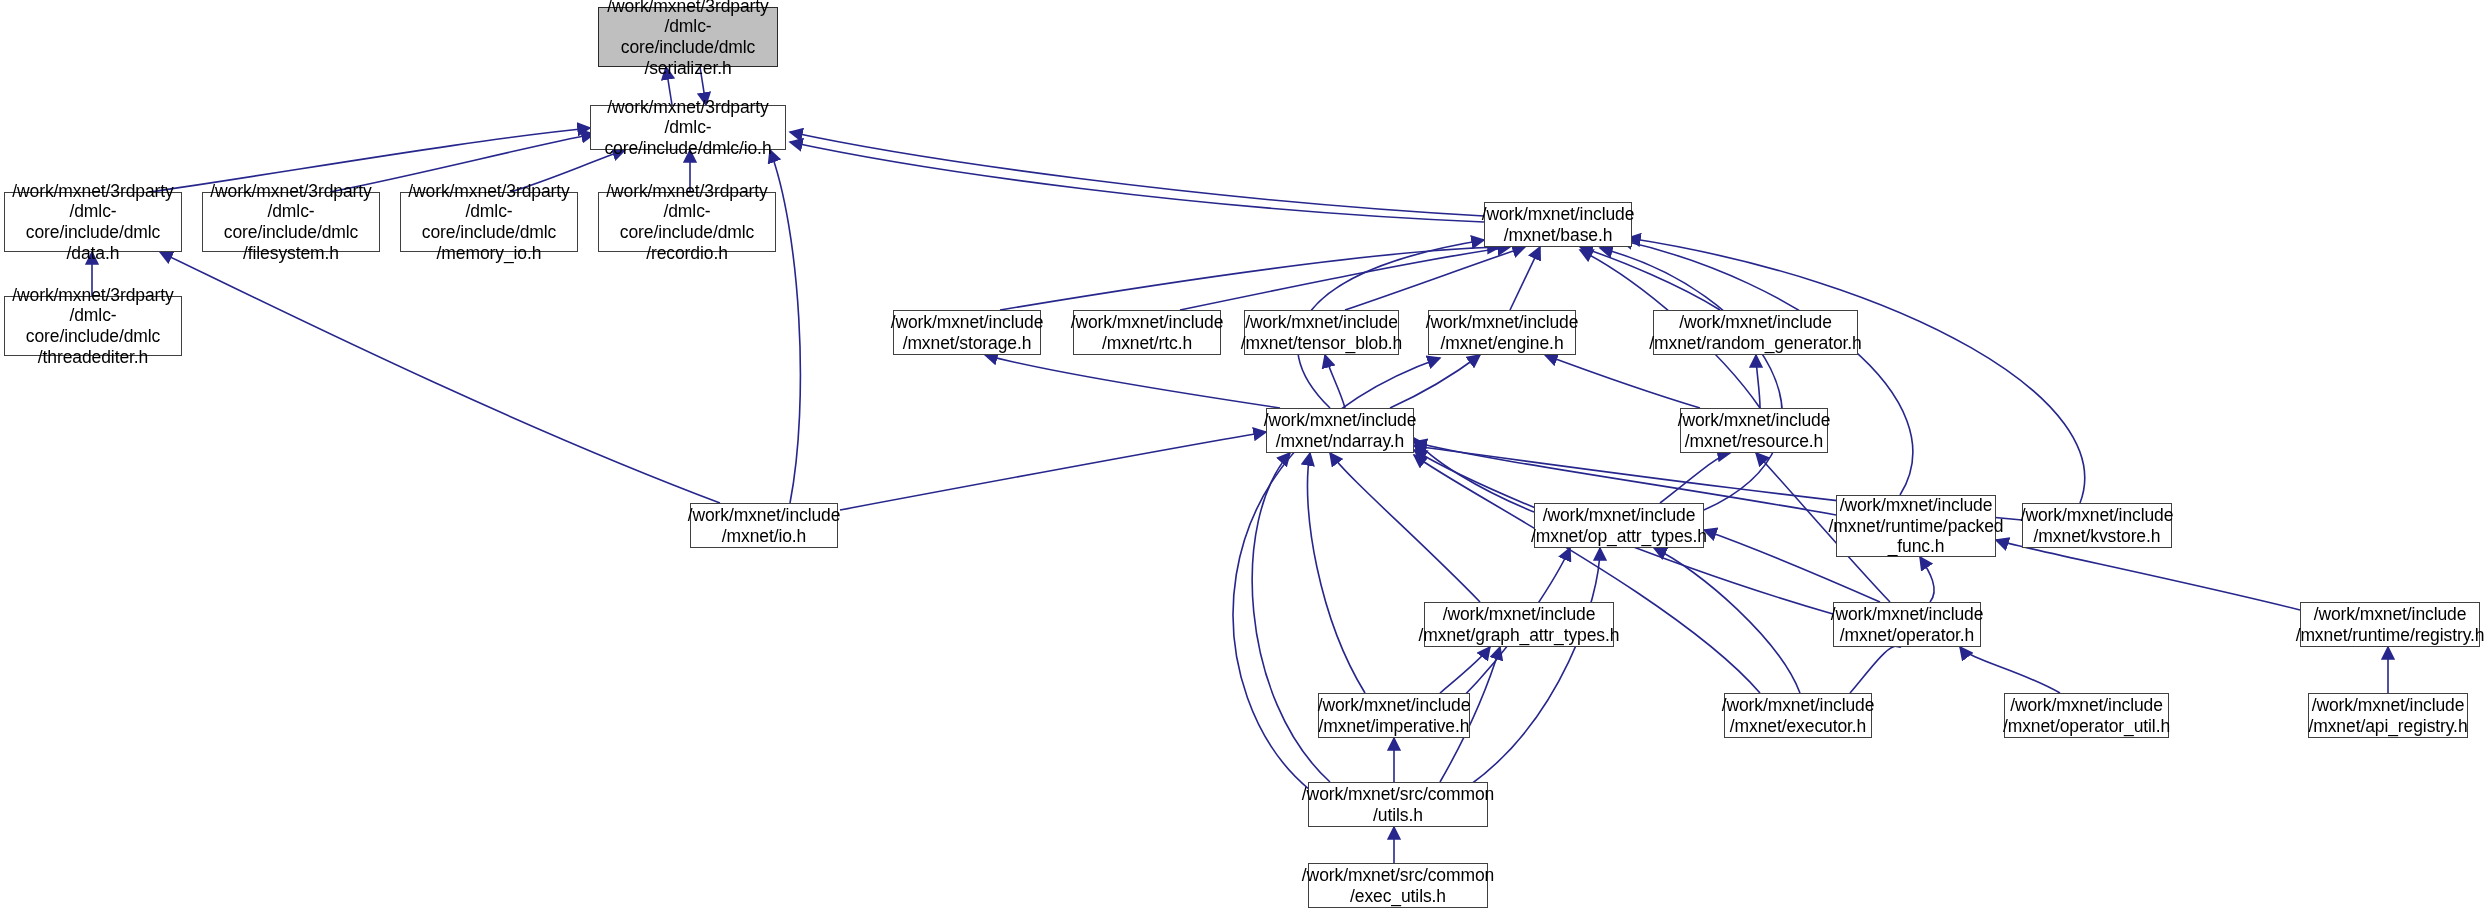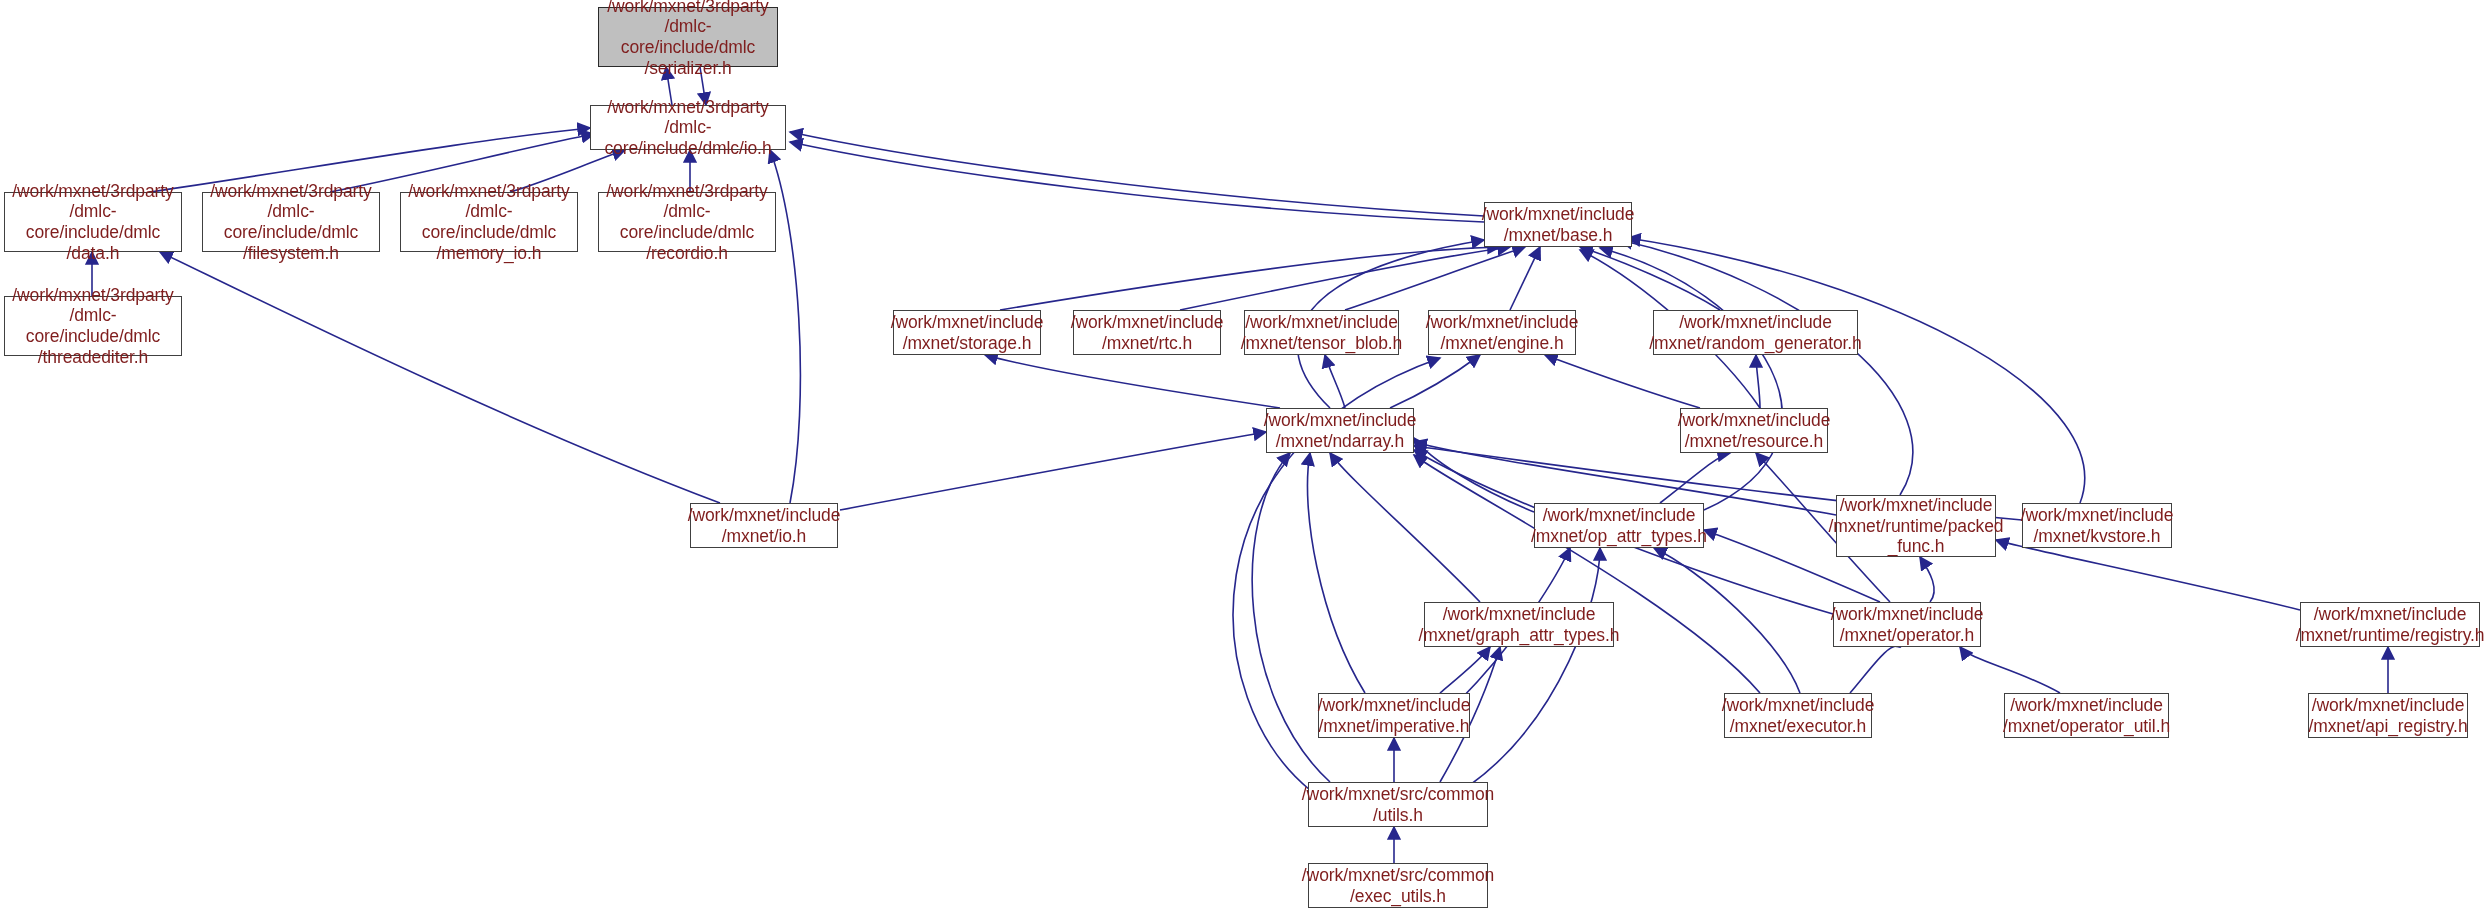--- a/index.html
+++ b/index.html
@@ -22,21 +22,21 @@
     top: 0;
     width: 2488px;
     height: 915px;
     pointer-events: none;
   }
   .node {
     position: absolute;
     box-sizing: border-box;
     border: 1.6px solid #404040;
     background: #ffffff;
-    color: #7f1d1d;
+    color: #000000;
     display: flex;
     align-items: center;
     justify-content: center;
     text-align: center;
     font-size: 17.5px;
     line-height: 1.18;
     letter-spacing: -0.1px;
     white-space: pre-line;
     z-index: 5;
     padding: 2px 4px;

